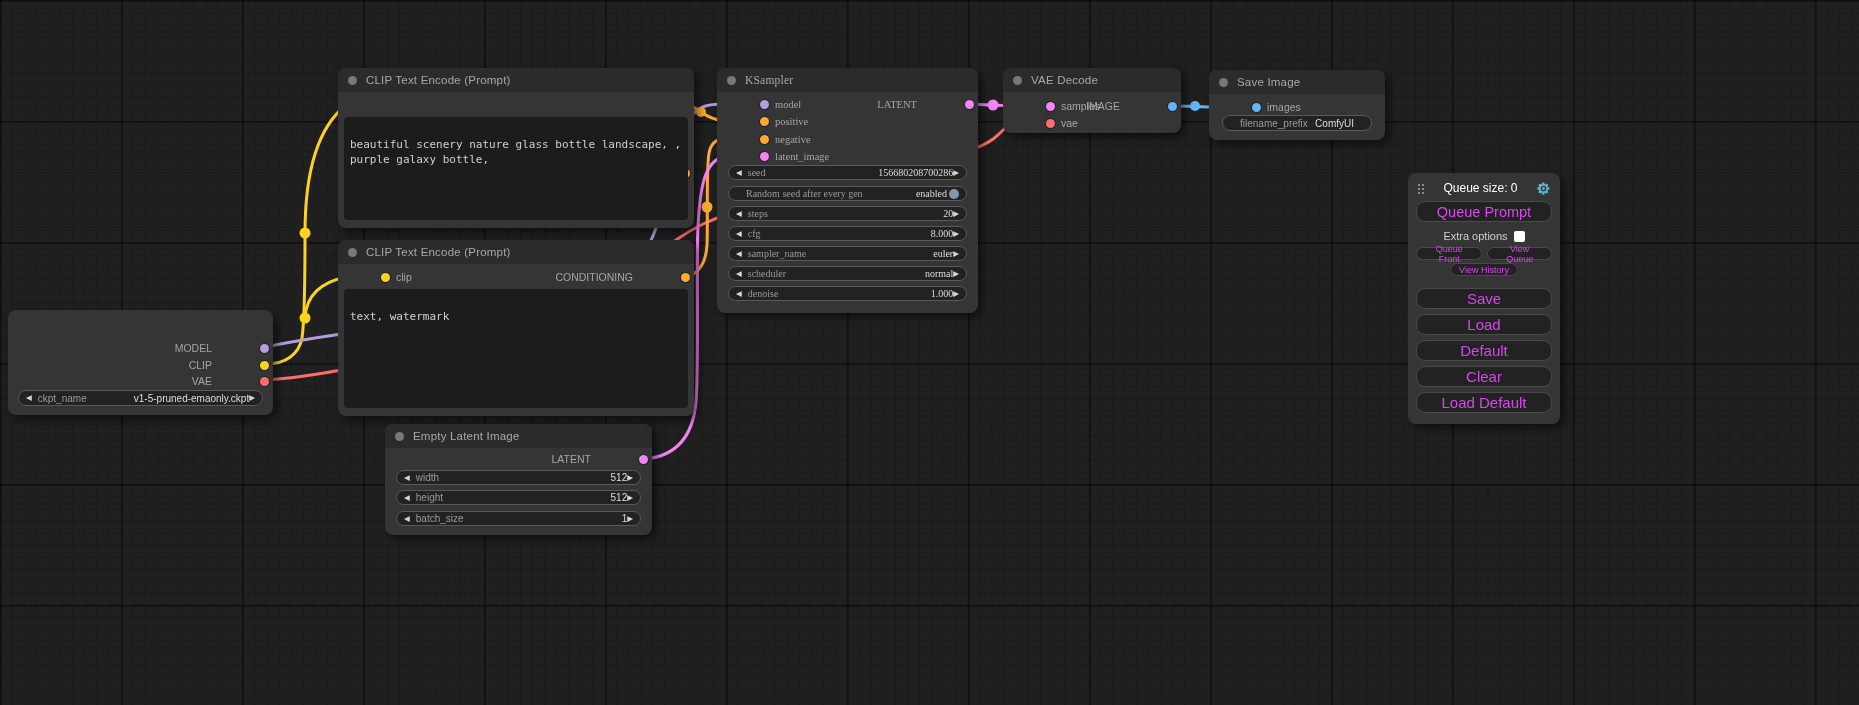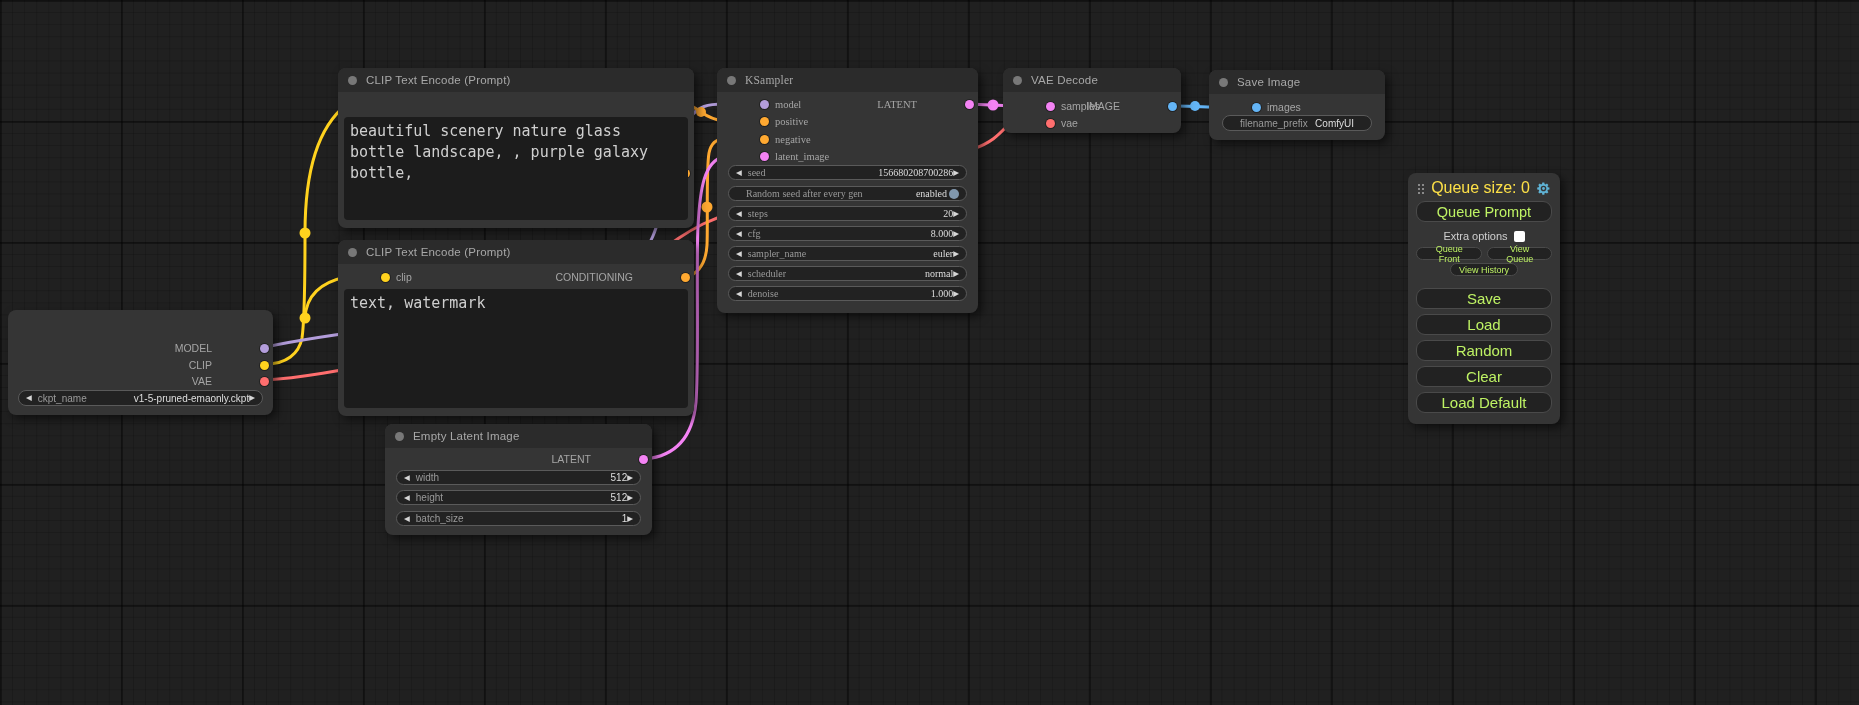--- a/index.html
+++ b/index.html
@@ -39,38 +39,38 @@
     display:flex; align-items:center; padding:0 7px; font-size:10px;
   }
   .warr { color:#d6d6d6; font-size:7.5px; line-height:1; flex:none; }
   .wlabel { color:#9a9a9a; margin-left:6px; white-space:nowrap; }
   .wvalue { margin-left:auto; color:#dedede; white-space:nowrap; }
   .wvalue.noarr { margin-right:2px; }
   .toggle-dot { width:10px; height:10px; border-radius:50%; background:#8097AD; flex:none; }
   .nodetext {
     position:absolute; background:#1c1c1c; border-radius:4px;
     color:#cfcfcf; font-family:"DejaVu Sans Mono",monospace;
-    font-size:15px; line-height:1.4; padding:4px 6px; overflow:hidden;
+    font-size:11px; line-height:1.4; padding:20px 6px; overflow:hidden;
     white-space:pre-wrap; word-break:break-word;
   }
   
   .qpanel {
     position:absolute; left:1408px; top:173px; width:152px; height:251px; z-index:3;
     background:#353535; border-radius:8px; box-shadow:4px 4px 10px rgba(0,0,0,.55);
   }
   .qhead { position:absolute; left:0; top:6px; width:100%; height:18px; display:flex; align-items:center; padding:0 9px; }
-  .qsize { flex:1; text-align:center; color:#fde047; font-size:16px; }
+  .qsize { flex:1; text-align:center; color:#ffffff; font-size:12px; }
   .drag-dots {
     width:8px; height:12px; flex:none;
     background-image:radial-gradient(#8a8a8a 1px, transparent 1.3px);
     background-size:4px 4px; background-position:0 1px;
   }
   .qbtn {
     position:absolute; left:8px; width:136px; background:#222;
-    border:1px solid #4a4a4a; border-radius:9px; color:#bef264;
+    border:1px solid #4a4a4a; border-radius:9px; color:#d946ef;
     font-family:"Liberation Sans",sans-serif; display:flex; align-items:center; justify-content:center;
     cursor:pointer;
   }
   .qbtn.big { height:21px; font-size:15px; }
   .qbtn.small { position:static; height:13px; font-size:9px; border-radius:8px; padding:0 8px; width:auto; }
   .qrow { position:absolute; left:8px; width:136px; display:flex; justify-content:center; gap:5px; }
   .extra { position:absolute; left:0; width:100%; display:flex; align-items:center; justify-content:center; gap:6px; color:#cfcfcf; font-size:11px; }
   .qcheck { width:11px; height:11px; background:#ffffff; border-radius:2px; }
   .gear-wrap { width:15px; height:15px; flex:none; display:flex; align-items:center; justify-content:center; }
 </style>
@@ -306,16 +306,16 @@
   </div>
   <div class="qrow" style="top:74px;">
     <button class="qbtn small">Queue Front</button>
     <button class="qbtn small">View Queue</button>
   </div>
   <div class="qrow" style="top:90px;">
     <button class="qbtn small">View History</button>
   </div>
   <button class="qbtn big" style="top:115px;">Save</button>
   <button class="qbtn big" style="top:141px;">Load</button>
-  <button class="qbtn big" style="top:167px;">Random</button>
+  <button class="qbtn big" style="top:167px;">Default</button>
   <button class="qbtn big" style="top:193px;">Clear</button>
   <button class="qbtn big" style="top:219px;">Load Default</button>
 </div>
 
 </body></html>

